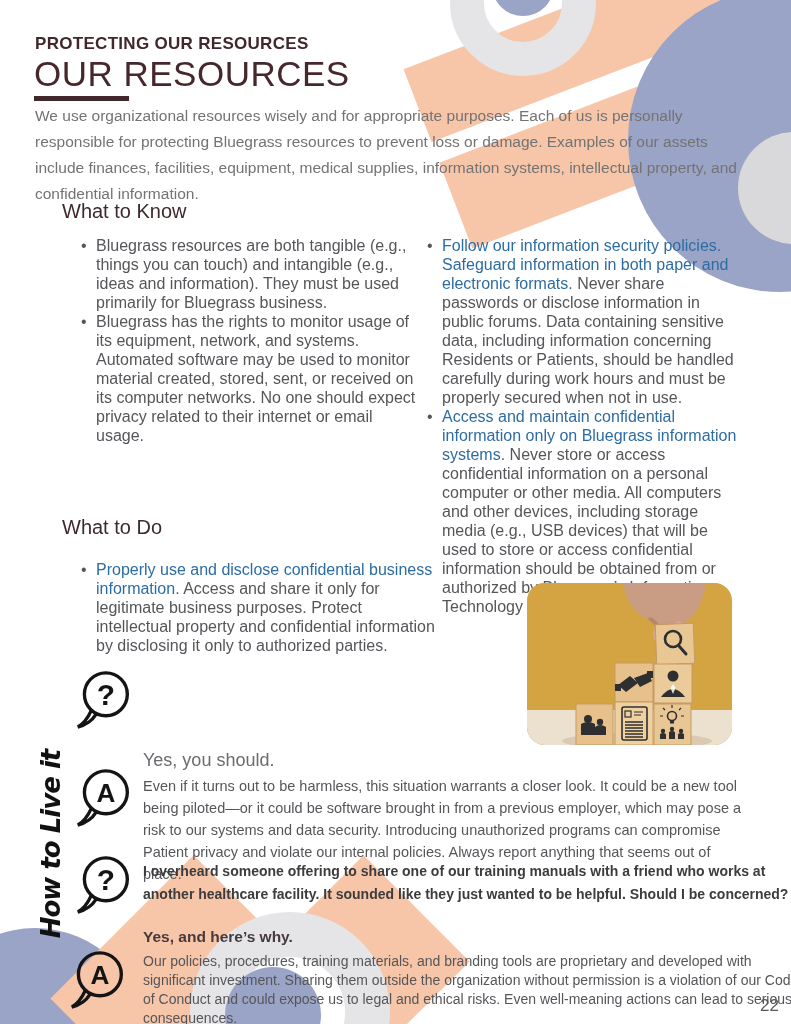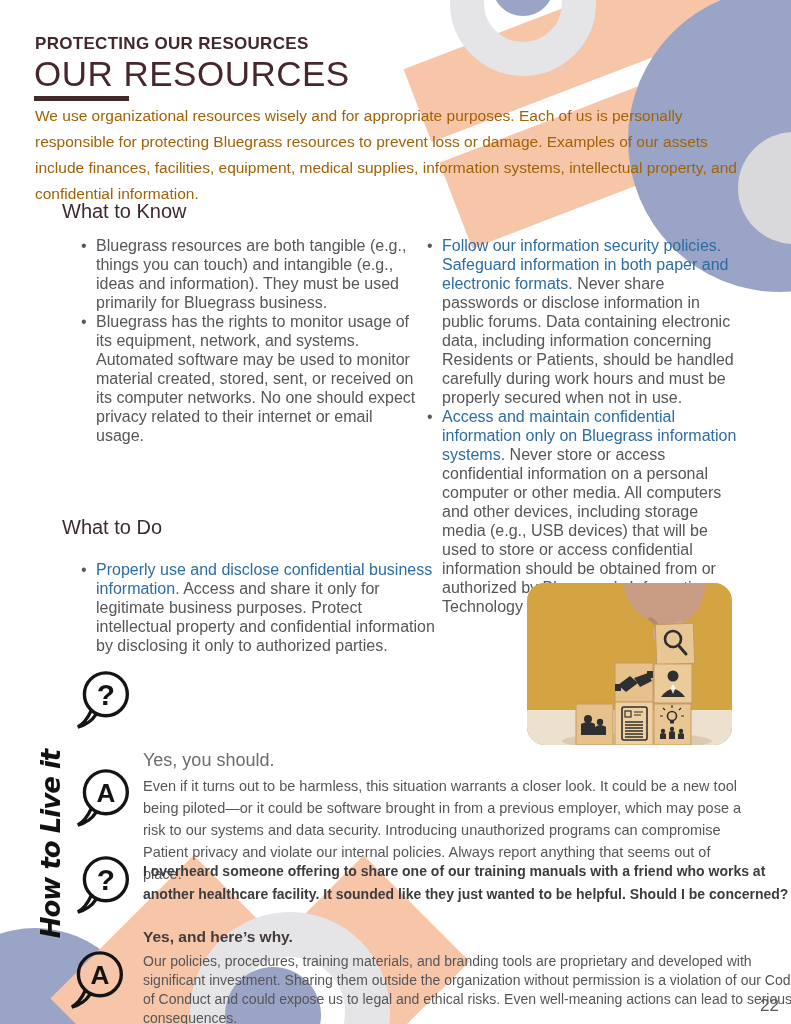--- a/index.html
+++ b/index.html
@@ -24,21 +24,21 @@
   .diamond-1{left:100px;top:905px;transform:rotate(45deg) scaleY(1.35);}
   .diamond-2{left:270px;top:905px;transform:rotate(45deg) scaleY(1.35);}
   .ring-bottom{left:190px;top:912px;width:200px;height:200px;border-radius:50%;
     border:45px solid #e5e5e7;box-sizing:border-box;background:#ffffff;}
   .ring-bottom-inner{left:225px;top:967px;width:96px;height:96px;border-radius:50%;background:#9aa4c6;}
   
   .layer{position:absolute;z-index:2;}
   .eyebrow{left:35px;top:34px;font-size:17px;font-weight:bold;letter-spacing:.3px;color:#40282c;}
   .title{left:34px;top:54px;font-size:35px;font-weight:500;letter-spacing:.5px;color:#46282c;}
   .title-underline{left:34px;top:96px;width:95px;height:5px;background:#40282c;}
-  .intro{left:35px;top:103px;width:726px;font-size:15.5px;line-height:26px;color:#a16207;}
+  .intro{left:35px;top:103px;width:726px;font-size:15.5px;line-height:26px;color:#737373;}
   .section-h{font-size:20px;font-weight:400;color:#3e2a2d;}
   .h-know{left:62px;top:200px;}
   .h-do{left:62px;top:516px;}
   ul.blist{margin:0;padding:0;list-style:none;font-size:16px;line-height:19px;color:#55565a;}
   ul.blist li{position:relative;padding-left:16px;margin:0;}
   ul.blist li::before{content:"\2022";position:absolute;left:1px;top:0;color:#55565a;}
   .list-know-left{left:80px;top:236px;width:338px;}
   .list-know-right{left:426px;top:236px;width:318px;}
   .list-do{left:80px;top:560px;width:360px;}
   .hl{color:#2d6ca3;text-decoration:none;cursor:pointer;}
@@ -91,21 +91,21 @@
   <div class="layer title-underline"></div>
   <div class="layer intro">We use organizational resources wisely and for appropriate purposes. Each of us is personally responsible for protecting Bluegrass resources to prevent loss or damage. Examples of our assets include finances, facilities, equipment, medical supplies, information systems, intellectual property, and confidential information.</div>
 
   <div class="layer section-h h-know">What to Know</div>
   <ul class="layer blist list-know-left">
     <li><span>Bluegrass resources are both tangible (e.g., things you can touch) and intangible (e.g., ideas and information). They must be used primarily for Bluegrass business.</span></li>
     <li><span>Bluegrass has the rights to monitor usage of its equipment, network, and systems. Automated software may be used to monitor material created, stored, sent, or received on its computer networks. No one should expect privacy related to their internet or email usage.</span></li>
   </ul>
   <ul class="layer blist list-know-right">
     <li>
-      <span class="hl">Follow our information security policies. Safeguard information in both paper and electronic formats.</span><span> Never share passwords or disclose information in public forums.  Data containing electronic data, including information concerning Residents or Patients, should be handled carefully during work hours and must be properly secured when not in use.</span>
+      <span class="hl">Follow our information security policies. Safeguard information in both paper and electronic formats.</span><span> Never share passwords or disclose information in public forums.  Data containing sensitive data, including information concerning Residents or Patients, should be handled carefully during work hours and must be properly secured when not in use.</span>
     </li>
     <li>
       <span class="hl">Access and maintain confidential information only on Bluegrass information systems.</span><span> Never store or access confidential information on a personal computer or other media. All computers and other devices, including storage media (e.g., USB devices) that will be used to store or access confidential information should be obtained from or authorized by Bluegrass’s Information Technology department.</span>
     </li>
   </ul>
 
   <div class="layer section-h h-do">What to Do</div>
   <ul class="layer blist list-do">
     <li>
       <span class="hl">Properly use and disclose confidential business information.</span><span> Access and share it only for legitimate business purposes. Protect intellectual property and confidential information by disclosing it only to authorized parties.</span>

